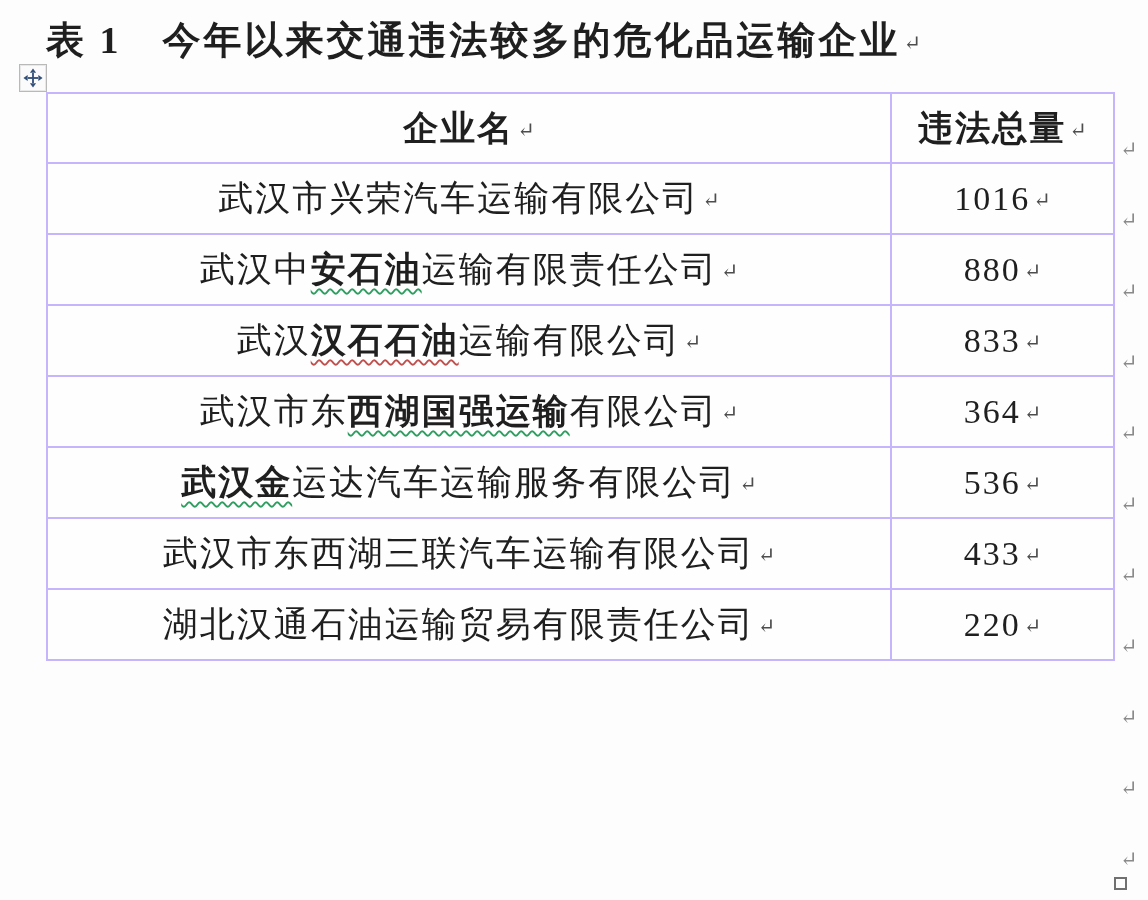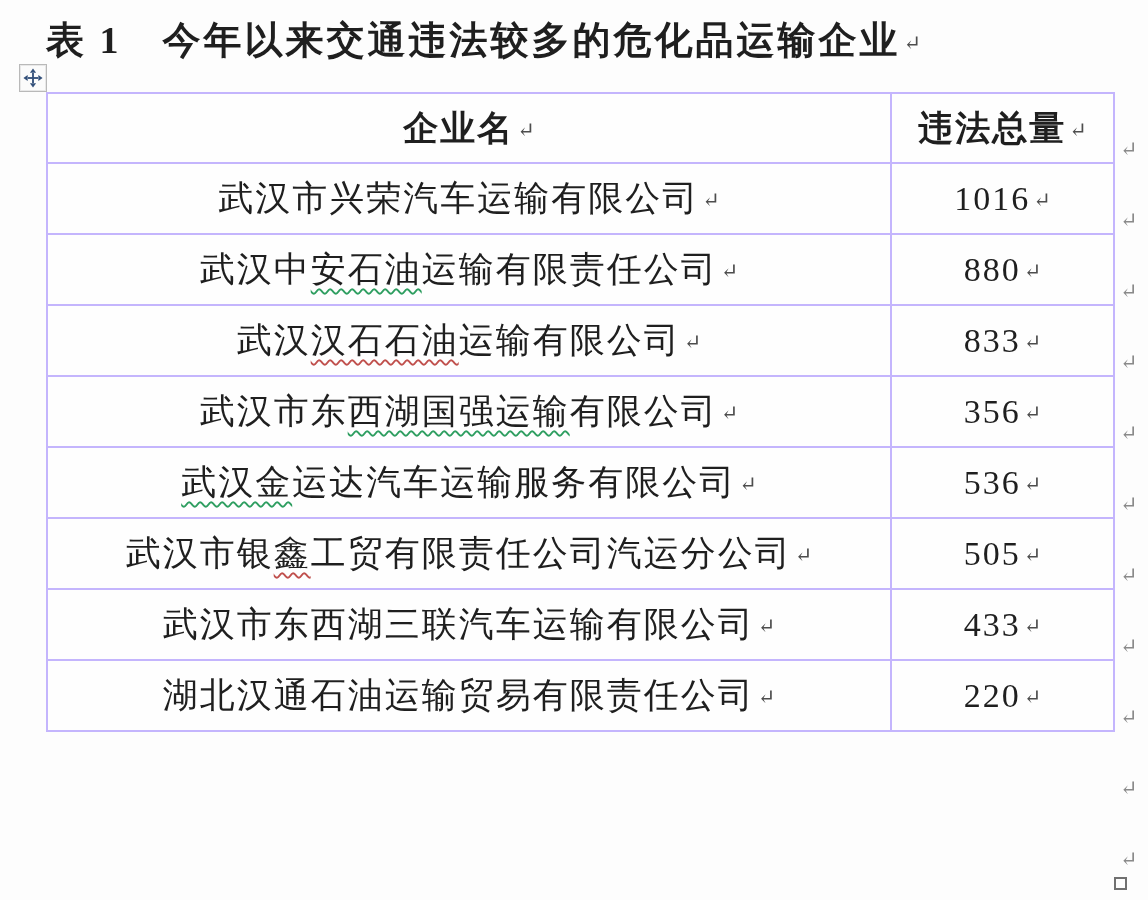--- a/index.html
+++ b/index.html
@@ -91,20 +91,21 @@
     letter-spacing: 0;
     font-weight: normal;
   }
 
   
   .u-green, .u-red {
     text-decoration-line: underline;
     text-decoration-style: wavy;
     text-decoration-thickness: 2px;
     text-underline-offset: 7px;
+    font-weight: bold;
   }
   .u-green { text-decoration-color: #2e9e60; }
   .u-red   { text-decoration-color: #c0504d; }
 
   
   .row-end-marks { position: absolute; left: 1120px; top: 0; width: 28px; height: 900px; }
   .row-end-mark {
     position: absolute;
     left: 0;
     font-size: 21px;
@@ -186,41 +187,33 @@
       <td>
         <span class="cell-text num">833</span><span class="pmark">↵</span>
       </td>
     </tr>
 
     <tr>
       <td>
         <span class="cell-text"><span>武汉市东</span><span class="u-green">西湖国强运输</span><span>有限公司</span></span><span class="pmark">↵</span>
       </td>
       <td>
-        <span class="cell-text num">356</span><span class="pmark">↵</span>
+        <span class="cell-text num">364</span><span class="pmark">↵</span>
       </td>
     </tr>
 
     <tr>
       <td>
         <span class="cell-text"><span class="u-green">武汉金</span><span>运达汽车运输服务有限公司</span></span><span class="pmark">↵</span>
       </td>
       <td>
         <span class="cell-text num">536</span><span class="pmark">↵</span>
       </td>
     </tr>
 
-    <tr>
-      <td>
-        <span class="cell-text"><span>武汉市银</span><span class="u-red">鑫</span><span>工贸有限责任公司汽运分公司</span></span><span class="pmark">↵</span>
-      </td>
-      <td>
-        <span class="cell-text num">505</span><span class="pmark">↵</span>
-      </td>
-    </tr>
 
 
     <tr>
       <td>
         <span class="cell-text"><span>武汉市东西湖三联汽车运输有限公司</span></span><span class="pmark">↵</span>
       </td>
       <td>
         <span class="cell-text num">433</span><span class="pmark">↵</span>
       </td>
     </tr>

